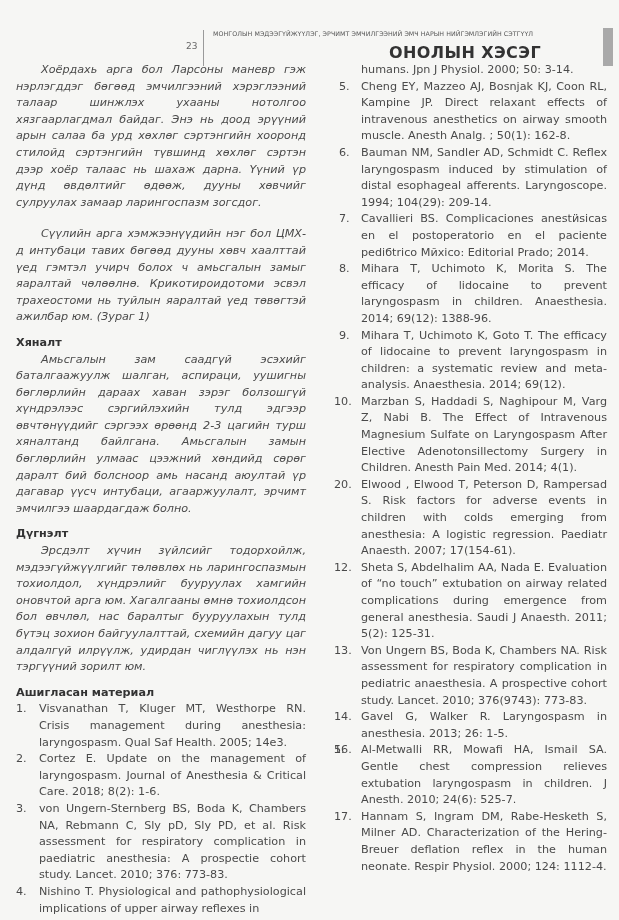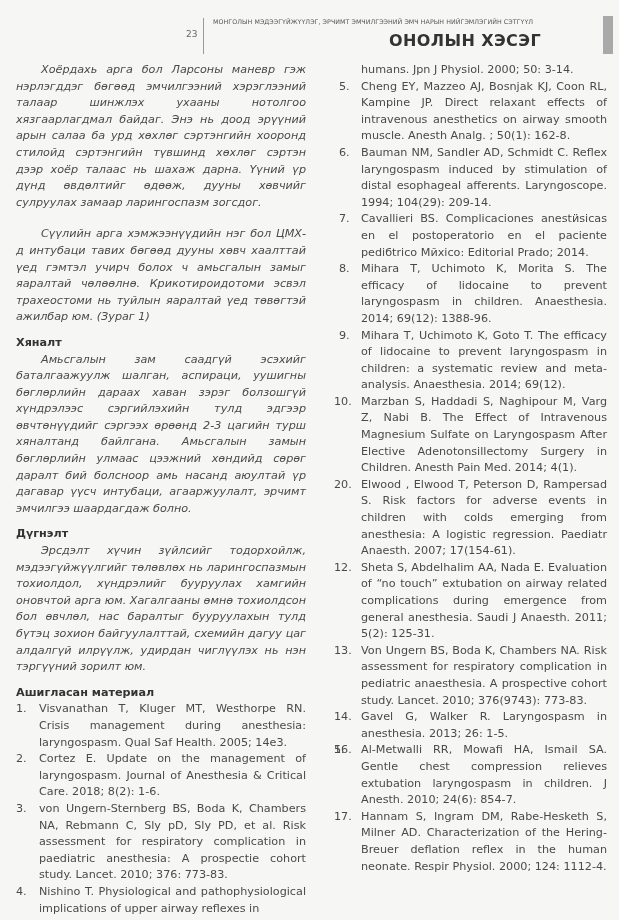--- a/index.html
+++ b/index.html
@@ -4,21 +4,21 @@
   <style>
     html, body { margin: 0; padding: 0; }
     body {
       width: 619px; height: 920px; overflow: hidden;
       background: #f6f6f4;
       font-family: "DejaVu Sans", sans-serif;
       color: #4a4a4a;
       position: relative;
     }
     .header {
-      position: absolute; left: 0; top: 4px; width: 573px; height: 52px;
+      position: absolute; left: 0; top: 16px; width: 573px; height: 52px;
     }
     .page-num {
       position: absolute; left: 186px; top: 25px;
       font-size: 9px; color: #666;
     }
     .header-rule {
       position: absolute; left: 203px; top: 14px; width: 1px; height: 36px;
       background: #9a9a9a;
     }
     .journal-title {
@@ -94,16 +94,16 @@
     <li><span class="num">6.</span><span>Bauman NM, Sandler AD, Schmidt C. Reflex laryngospasm induced by stimulation of distal esophageal afferents. Laryngoscope. 1994; 104(29): 209-14.</span></li>
     <li><span class="num">7.</span><span>Cavallieri BS. Complicaciones anestӥsicas en el postoperatorio en el paciente pediбtrico Mйxico: Editorial Prado; 2014.</span></li>
     <li><span class="num">8.</span><span>Mihara T, Uchimoto K, Morita S. The efficacy of lidocaine to prevent laryngospasm in children. Anaesthesia. 2014; 69(12): 1388-96.</span></li>
     <li><span class="num">9.</span><span>Mihara T, Uchimoto K, Goto T. The efficacy of lidocaine to prevent laryngospasm in children: a systematic review and meta-analysis. Anaesthesia. 2014; 69(12).</span></li>
     <li class="two-digit"><span class="num">10.</span><span>Marzban S, Haddadi S, Naghipour M, Varg Z, Nabi B. The Effect of Intravenous Magnesium Sulfate on Laryngospasm After Elective Adenotonsillectomy Surgery in Children. Anesth Pain Med. 2014; 4(1).</span></li>
     <li class="two-digit"><span class="num">20.</span><span>Elwood , Elwood T, Peterson D, Rampersad S. Risk factors for adverse events in children with colds emerging from anesthesia: A logistic regression. Paediatr Anaesth. 2007; 17(154-61).</span></li>
     <li class="two-digit"><span class="num">12.</span><span>Sheta S, Abdelhalim AA, Nada E. Evaluation of “no touch” extubation on airway related complications during emergence from general anesthesia. Saudi J Anaesth. 2011; 5(2): 125-31.</span></li>
     <li class="two-digit"><span class="num">13.</span><span>Von Ungern BS, Boda K, Chambers NA. Risk assessment for respiratory complication in pediatric anaesthesia. A prospective cohort study. Lancet. 2010; 376(9743): 773-83.</span></li>
     <li class="two-digit"><span class="num">14.</span><span>Gavel G, Walker R. Laryngospasm in anesthesia. 2013; 26: 1-5.</span></li>
     <li class="two-digit"><span class="num">5.</span></li>
-    <li class="two-digit"><span class="num">16.</span><span>Al-Metwalli RR, Mowafi HA, Ismail SA. Gentle chest compression relieves extubation laryngospasm in children. J Anesth. 2010; 24(6): 854-7.</span></li>
+    <li class="two-digit"><span class="num">16.</span><span>Al-Metwalli RR, Mowafi HA, Ismail SA. Gentle chest compression relieves extubation laryngospasm in children. J Anesth. 2010; 24(6): 525-7.</span></li>
     <li class="two-digit"><span class="num">17.</span><span>Hannam S, Ingram DM, Rabe-Hesketh S, Milner AD. Characterization of the Hering-Breuer deflation reflex in the human neonate. Respir Physiol. 2000; 124: 1112-4.</span></li>
   </ol>
 </div>
 
 </body></html>

